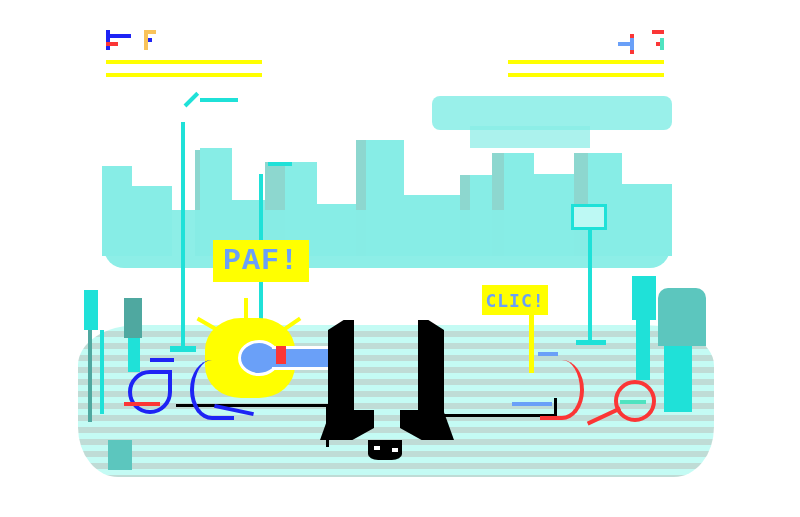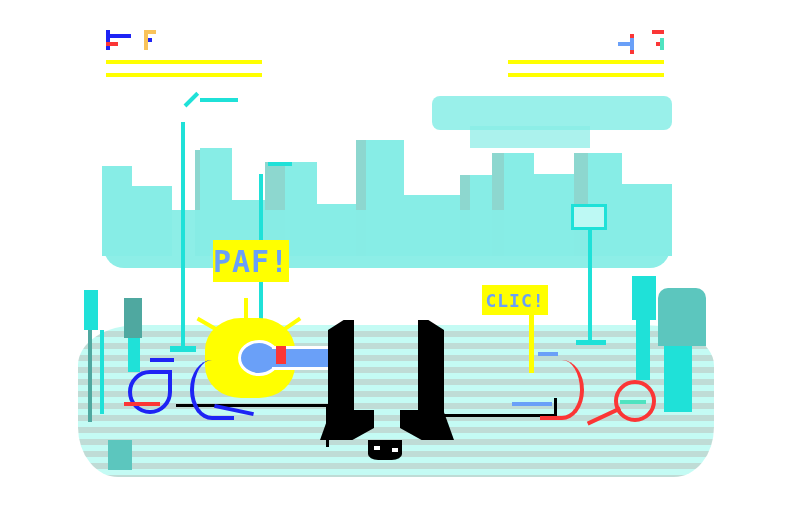--- a/index.html
+++ b/index.html
@@ -107,21 +107,21 @@
 <div>
   <div class="abs" style="left:205px;top:318px;width:90px;height:80px;background:#ffff00;border-radius:40%;"></div>
   <div class="abs" style="left:244px;top:298px;width:4px;height:24px;background:#ffff00;"></div>
   <div class="abs" style="left:196px;top:322px;width:22px;height:4px;background:#ffff00;transform:rotate(30deg);"></div>
   <div class="abs" style="left:282px;top:322px;width:20px;height:4px;background:#ffff00;transform:rotate(-35deg);"></div>
   <div class="abs" style="left:238px;top:340px;width:36px;height:30px;background:#6aa0f8;border:3px solid #ffffff;border-radius:50%;"></div>
   <div class="abs" style="left:272px;top:346px;width:56px;height:18px;background:#6aa0f8;border-top:3px solid #fff;border-bottom:3px solid #fff;"></div>
   <div class="abs" style="left:276px;top:346px;width:10px;height:18px;background:#fb3636;"></div>
 </div>
 
-<div class="label-box" style="left:213px;top:240px;width:76px;height:42px;">
+<div class="label-box" style="left:213px;top:240px;width:96px;height:42px;font-family:Liberation Mono, monospace;">
   <span class="label-text" style="font-size:30px;">PAF!</span>
 </div>
 <div class="lamp" style="left:259px;top:282px;width:4px;height:14px;"></div>
 <div class="label-box" style="left:482px;top:285px;width:66px;height:30px;">
   <span class="label-text" style="font-size:18px;">CLIC!</span>
 </div>
 <div class="abs" style="left:529px;top:315px;width:5px;height:58px;background:#ffff00;"></div>
 
 <div>
   <div class="abs" style="left:328px;top:320px;width:26px;height:100px;background:#000;clip-path:polygon(60% 0,100% 0,100% 100%,0 100%,0 10%);"></div>

